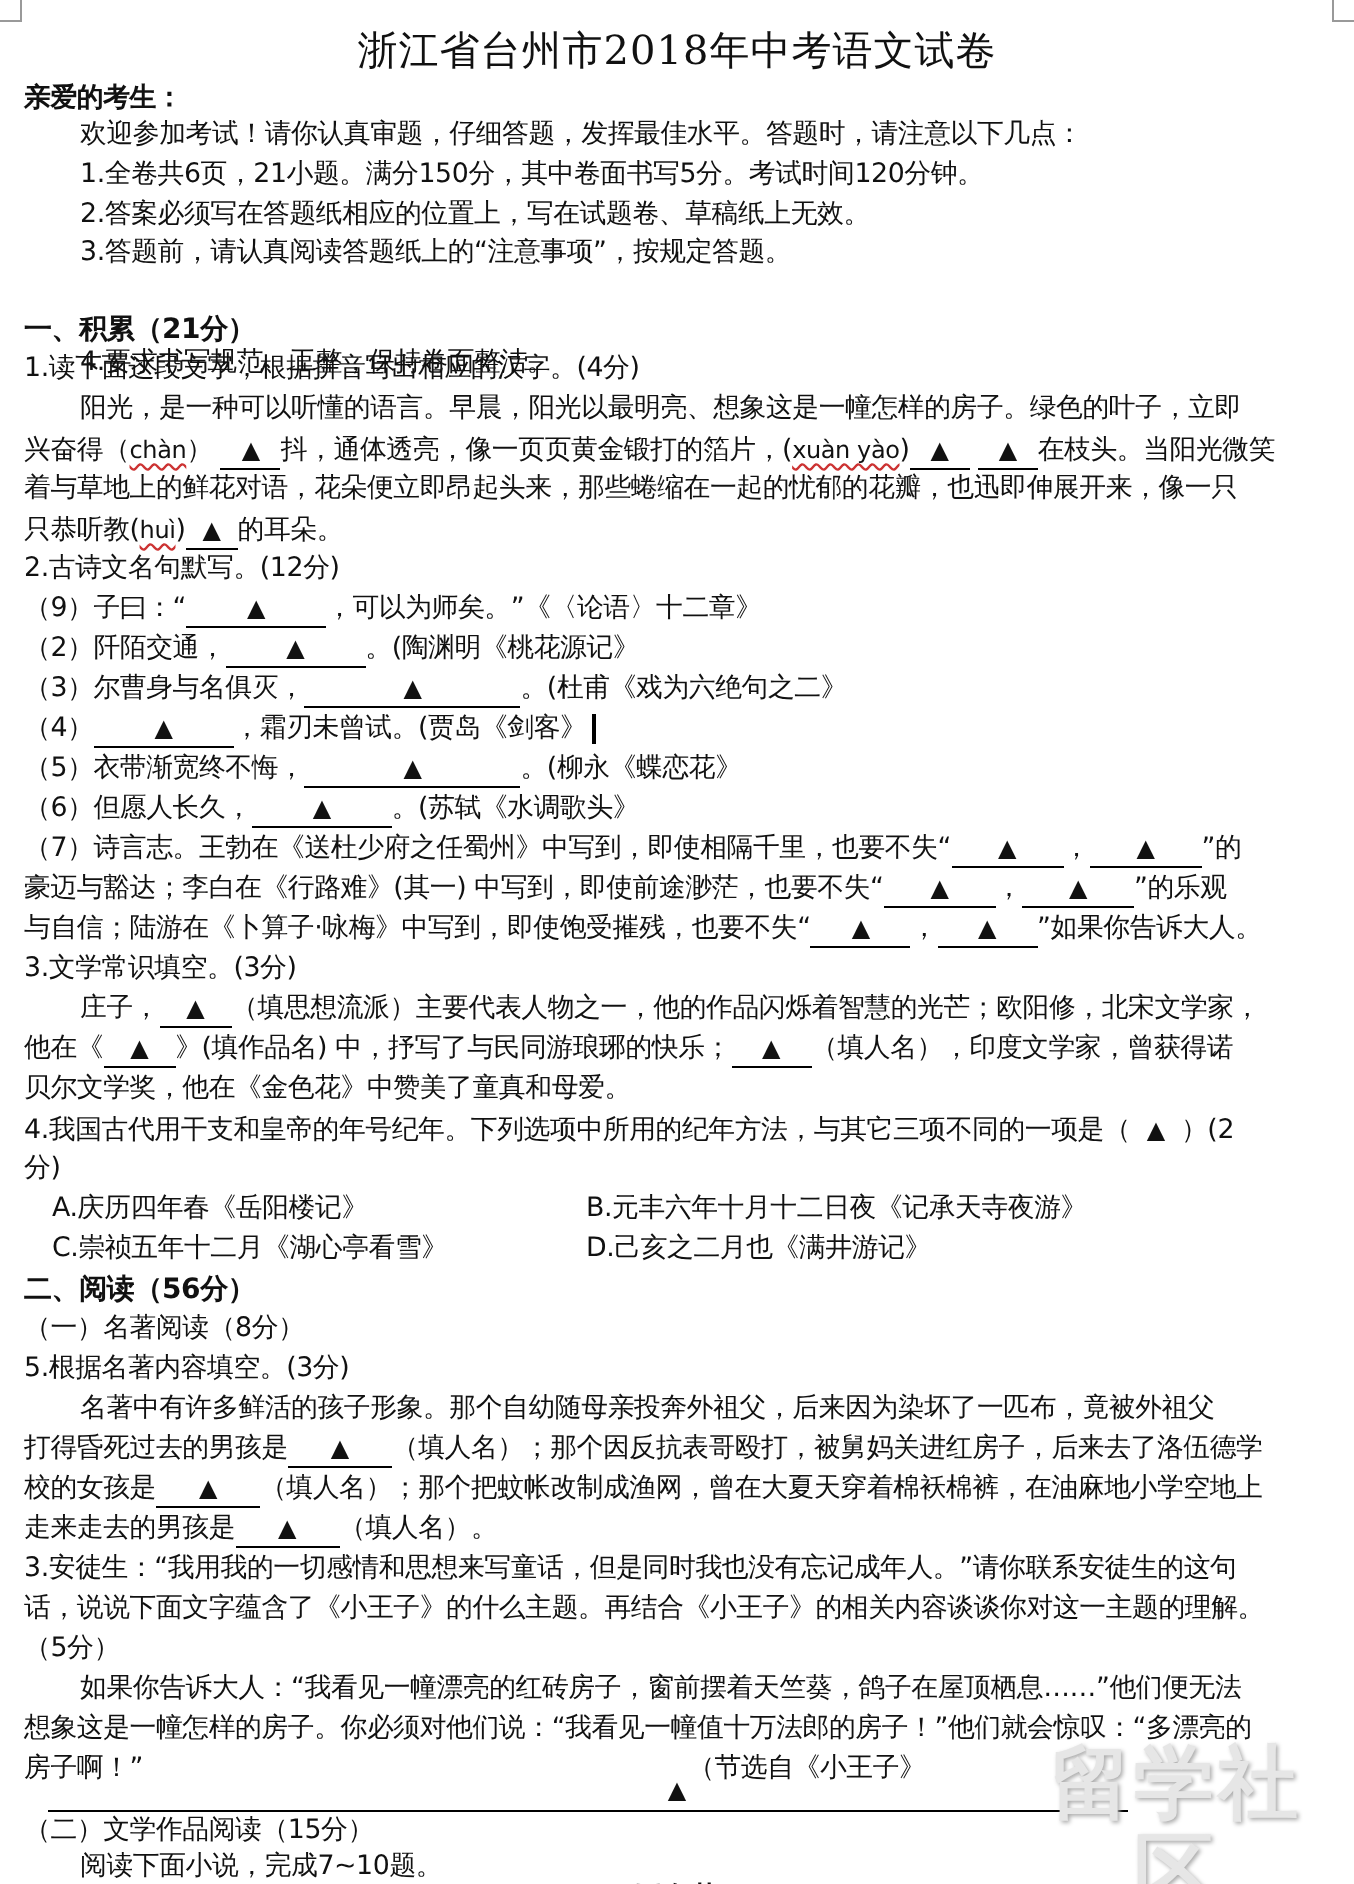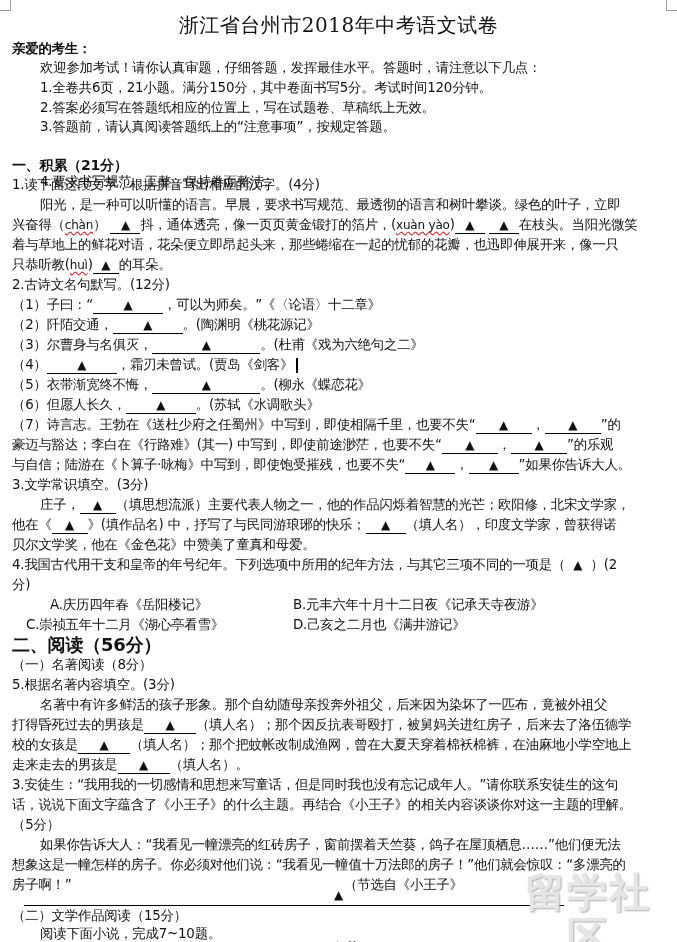--- a/index.html
+++ b/index.html
@@ -34,34 +34,34 @@
 <div class="ln bold" style="top:39px;font-family:Liberation Serif, serif;">亲爱的考生：</div>
 <div class="ln ind1" style="top:58px;">欢迎参加考试！请你认真审题，仔细答题，发挥最佳水平。答题时，请注意以下几点：</div>
 <div class="ln ind1" style="top:78px;">1.全卷共6页，21小题。满分150分，其中卷面书写5分。考试时间120分钟。</div>
 <div class="ln ind1" style="top:98px;">2.答案必须写在答题纸相应的位置上，写在试题卷、草稿纸上无效。</div>
 <div class="ln ind1" style="top:117px;">3.答题前，请认真阅读答题纸上的“注意事项”，按规定答题。</div>
 <div class="ln ind1" style="top:150px;margin-top:22px;">4.要求书写规范、工整，保持卷面整洁。</div>
 
 <div class="ln bold" style="top:155px; font-size:14px;">一、积累（21分）</div>
 
 <div class="ln" style="top:175px;">1.读下面这段文字，根据拼音写出相应的汉字。(4分)</div>
-<div class="ln ind1" style="top:195px;">阳光，是一种可以听懂的语言。早晨，要求书写规范、最透彻的语言和树叶攀谈。绿色的叶子，立即</div>
+<div class="ln ind1" style="top:195px;">阳光，是一种可以听懂的语言。早晨，阳光以最明亮、想象这是一幢怎样的房子。绿色的叶子，立即</div>
 <div class="ln" style="top:215px;">
   <span>兴奋得（</span><span class="py">chàn</span><span>）</span>
   <span class="blank" style="width:30px;"><span class="tri">▲</span></span><span>抖，通体透亮，像一页页黄金锻打的箔片，(</span><span class="py">xuàn yào</span><span>)</span><span class="blank" style="width:30px;"><span class="tri">▲</span></span>&nbsp;<span class="blank" style="width:30px;"><span class="tri">▲</span></span><span>在枝头。当阳光微笑</span>
 </div>
 <div class="ln" style="top:235px;">着与草地上的鲜花对语，花朵便立即昂起头来，那些蜷缩在一起的忧郁的花瓣，也迅即伸展开来，像一只</div>
 <div class="ln" style="top:255px;">
   <span>只恭听教(</span><span class="py">huì</span><span>)</span><span class="blank" style="width:26px;"><span class="tri">▲</span></span><span>的耳朵。</span>
 </div>
 
 <div class="ln" style="top:275px;">2.古诗文名句默写。(12分)</div>
 
 <div class="ln" style="top:295px;">
-  <span>（1）子曰：“</span><span class="blank" style="width:70px;"><span class="tri">▲</span></span><span>，可以为师矣。”《〈论语〉十二章》</span>
+  <span>（9）子曰：“</span><span class="blank" style="width:70px;"><span class="tri">▲</span></span><span>，可以为师矣。”《〈论语〉十二章》</span>
 </div>
 <div class="ln" style="top:315px;">
   <span>（2）阡陌交通，</span><span class="blank" style="width:70px;"><span class="tri">▲</span></span><span>。(陶渊明《桃花源记》</span>
 </div>
 <div class="ln" style="top:335px;">
   <span>（3）尔曹身与名俱灭，</span><span class="blank" style="width:108px;"><span class="tri">▲</span></span><span>。(杜甫《戏为六绝句之二》</span>
 </div>
 <div class="ln" style="top:355px;">
   <span>（4）</span><span class="blank" style="width:70px;"><span class="tri">▲</span></span><span>，霜刃未曾试。(贾岛《剑客》</span><span class="cursor"></span>
 </div>
@@ -88,26 +88,26 @@
 </div>
 <div class="ln" style="top:515px;">
   <span>他在《</span><span class="blank" style="width:36px;"><span class="tri">▲</span></span><span>》(填作品名) 中，抒写了与民同游琅琊的快乐；</span><span class="blank" style="width:40px;"><span class="tri">▲</span></span><span>（填人名），印度文学家，曾获得诺</span>
 </div>
 <div class="ln" style="top:535px;">贝尔文学奖，他在《金色花》中赞美了童真和母爱。</div>
 
 <div class="ln" style="top:555px;">
   <span>4.我国古代用干支和皇帝的年号纪年。下列选项中所用的纪年方法，与其它三项不同的一项是（</span>&nbsp;&nbsp;<span class="tri">▲</span>&nbsp;&nbsp;<span>）(2</span>
 </div>
 <div class="ln" style="top:575px;">分)</div>
-<div class="ln" style="top:595px; left:26px;margin-left:24px;">A.庆历四年春《岳阳楼记》</div>
+<div class="ln" style="top:595px; left:26px;">A.庆历四年春《岳阳楼记》</div>
 <div class="ln" style="top:595px; left:293px;">B.元丰六年十月十二日夜《记承天寺夜游》</div>
 <div class="ln" style="top:615px; left:26px;">C.崇祯五年十二月《湖心亭看雪》</div>
 <div class="ln" style="top:615px; left:293px;">D.己亥之二月也《满井游记》</div>
 
-<div class="ln bold" style="top:635px; font-size:18px;">二、阅读（56分）</div>
+<div class="ln bold" style="top:635px; font-size:14px;">二、阅读（56分）</div>
 <div class="ln" style="top:655px;">（一）名著阅读（8分）</div>
 <div class="ln" style="top:675px;">5.根据名著内容填空。(3分)</div>
 <div class="ln ind1" style="top:695px;">名著中有许多鲜活的孩子形象。那个自幼随母亲投奔外祖父，后来因为染坏了一匹布，竟被外祖父</div>
 <div class="ln" style="top:715px;">
   <span>打得昏死过去的男孩是</span><span class="blank" style="width:52px;"><span class="tri">▲</span></span><span>（填人名）；那个因反抗表哥殴打，被舅妈关进红房子，后来去了洛伍德学</span>
 </div>
 <div class="ln" style="top:735px;">
   <span>校的女孩是</span><span class="blank" style="width:52px;"><span class="tri">▲</span></span><span>（填人名）；那个把蚊帐改制成渔网，曾在大夏天穿着棉袄棉裤，在油麻地小学空地上</span>
 </div>
 <div class="ln" style="top:755px;">

